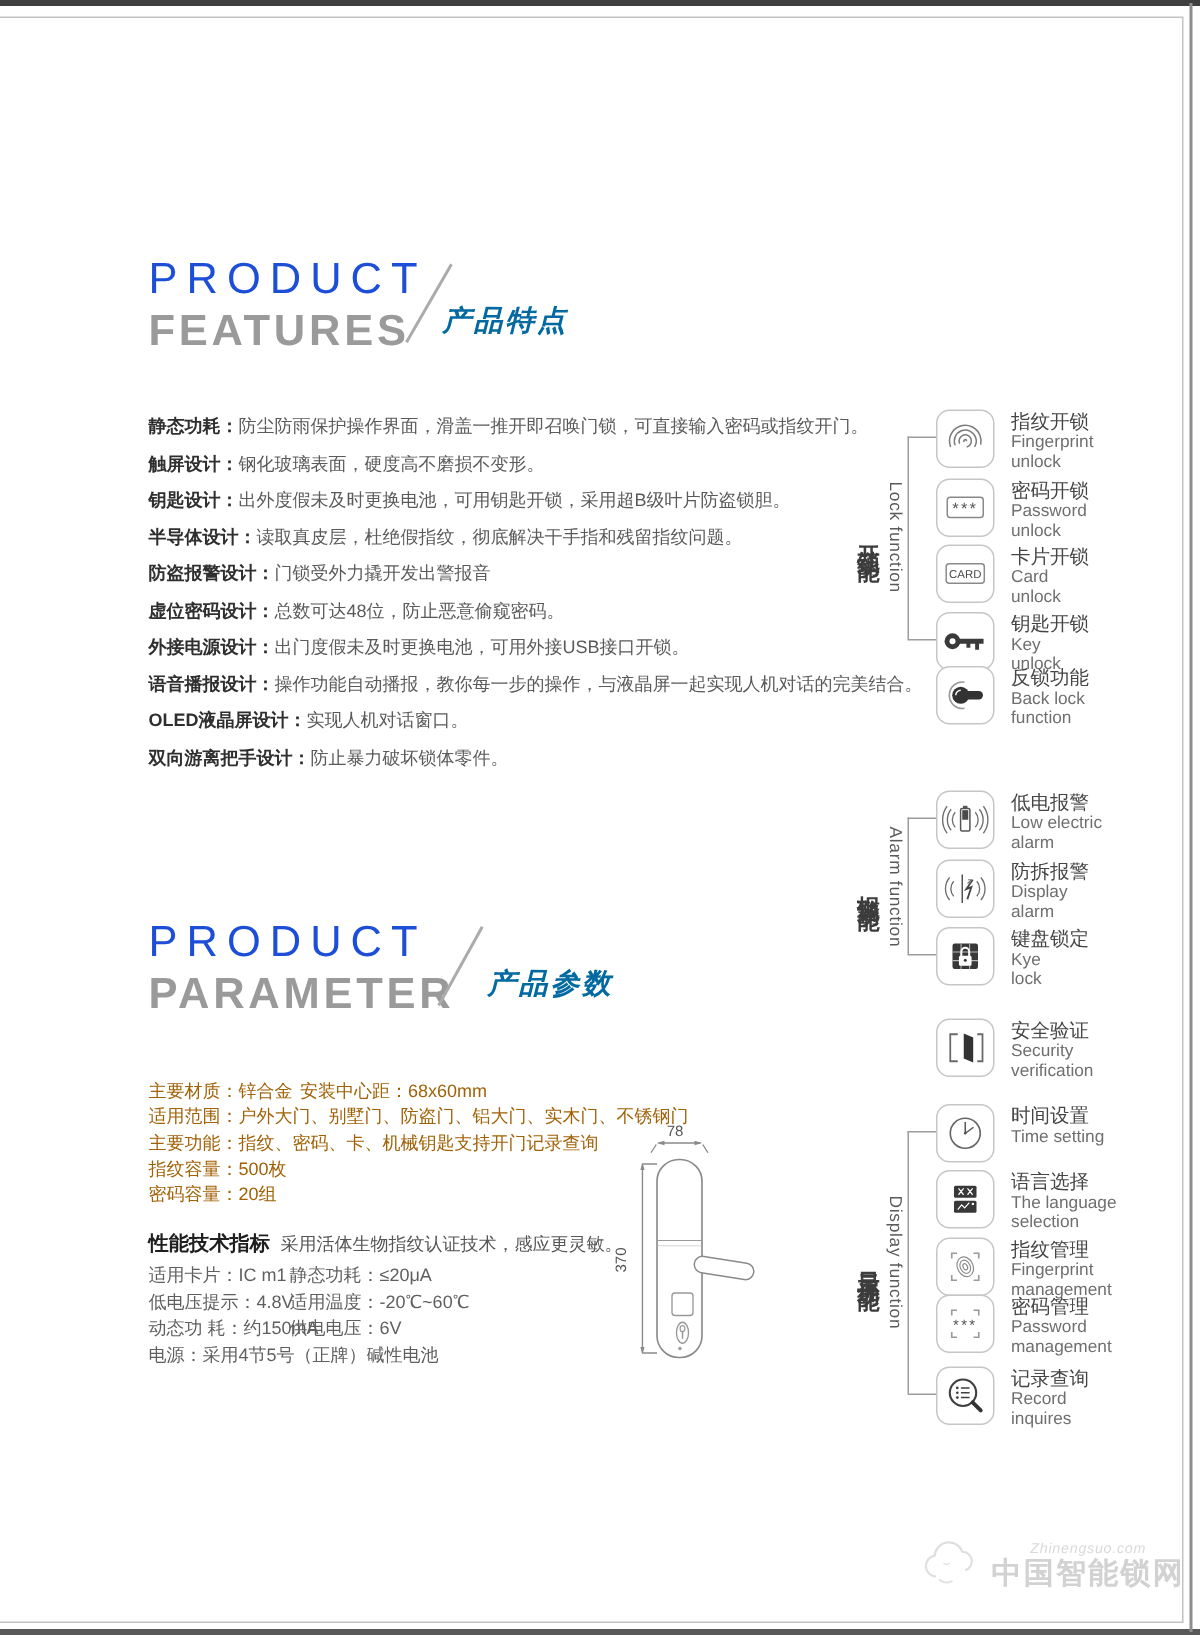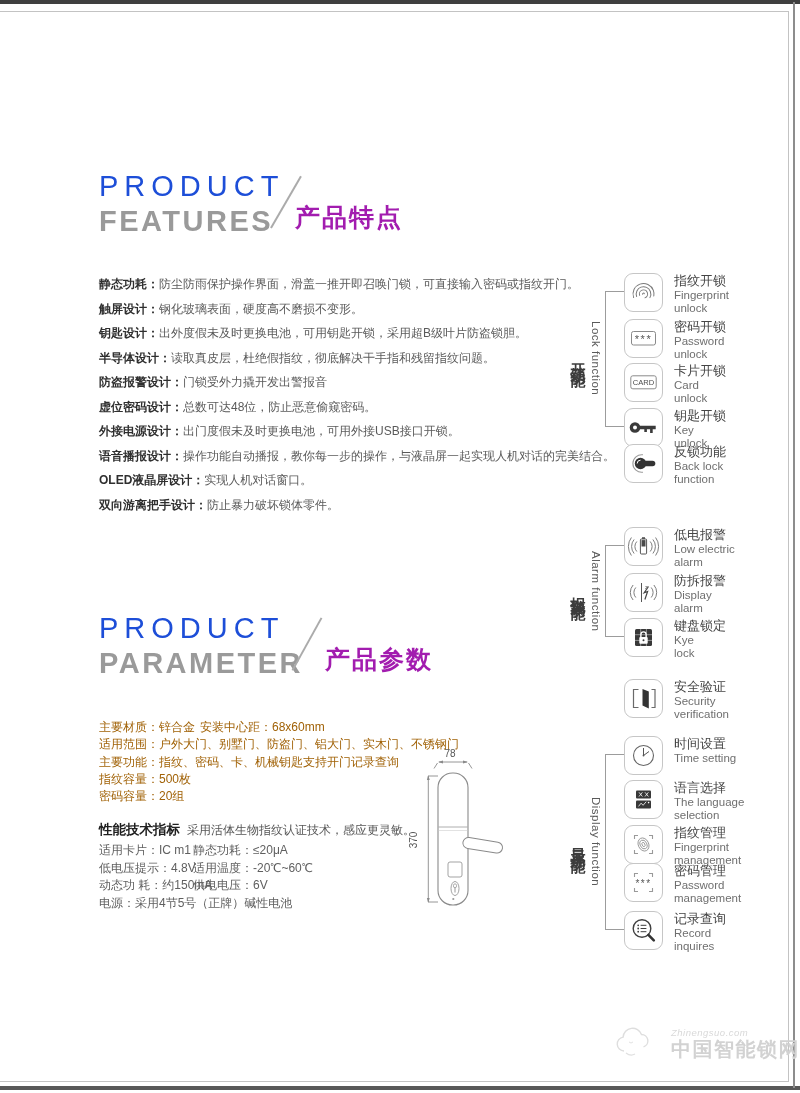--- a/index.html
+++ b/index.html
@@ -10,21 +10,21 @@
   .edge-top{position:absolute;left:0;top:0;width:800px;height:3.5px;background:#3f3f3f;}
   .edge-bottom{position:absolute;left:0;top:1086px;width:800px;height:3.5px;background:#585858;}
   .edge-right{position:absolute;left:793px;top:2px;width:2px;height:1086px;background:#8d8d8d;}
   .frame{position:absolute;left:-10px;top:11px;width:797px;height:1069px;border:1px solid #c3c3c3;}
 
   
   .hdr{position:absolute;left:99px;width:460px;}
   .hdr-top{font-size:29px;color:#1d4ed8;letter-spacing:6px;font-weight:400;line-height:33px;}
   .hdr-bottom{font-size:29px;color:#9a9a9a;letter-spacing:2.5px;font-weight:700;line-height:37px;}
   .hdr-slash{position:absolute;width:1.5px;height:60px;background:#ababab;top:2px;}
-  .hdr-cn{position:absolute;font-size:25px;font-weight:700;color:#a21caf;letter-spacing:2px;top:31px;white-space:nowrap;}
+  .hdr-cn{position:absolute;font-size:19px;font-weight:700;color:#0369a1;letter-spacing:2px;top:31px;white-space:nowrap;font-style:italic;}
 
   
   .feat-list{position:absolute;left:99px;top:272px;width:470px;}
   .feat-row{height:24.55px;line-height:24.55px;font-size:12px;white-space:nowrap;}
   .feat-label{font-weight:700;color:#2f2f2f;}
   .feat-text{color:#5a5a5a;}
 
   
   .param-list{position:absolute;left:99px;top:719px;width:380px;}
   .param-row{position:relative;height:17.3px;line-height:17.3px;font-size:12px;color:#a16207;white-space:nowrap;}
@@ -46,21 +46,21 @@
   .bracket-v{position:absolute;left:605px;width:1px;background:#9c9c9c;}
   .bracket-h{position:absolute;left:605px;width:19px;height:1px;background:#9c9c9c;}
   .sb-row{position:absolute;left:624px;display:flex;}
   .sb-icon{width:37px;height:37px;border:1px solid #c6c6c6;border-radius:9px;background:#fff;flex:none;}
   .sb-labels{margin-left:11px;padding-top:1px;white-space:nowrap;}
   .sb-cn{font-size:13px;color:#454545;line-height:14.5px;}
   .sb-en{font-size:11.5px;color:#6f6f6f;line-height:13px;}
 
   
   .watermark{position:absolute;left:612px;top:1022px;display:flex;align-items:center;}
-  .wm-text{margin-left:15px;}
+  .wm-text{margin-left:5px;text-align:center;}
   .wm-site{font-size:9.5px;font-style:italic;color:#d9d9d9;letter-spacing:.5px;}
   .wm-cn{font-size:20px;font-weight:700;color:#d2d2d2;letter-spacing:1.5px;line-height:22px;}
 </style>
 </head>
 <body>
 
 <div id="page">
 
   <div class="edge-top"></div>
   <div class="edge-bottom"></div>

